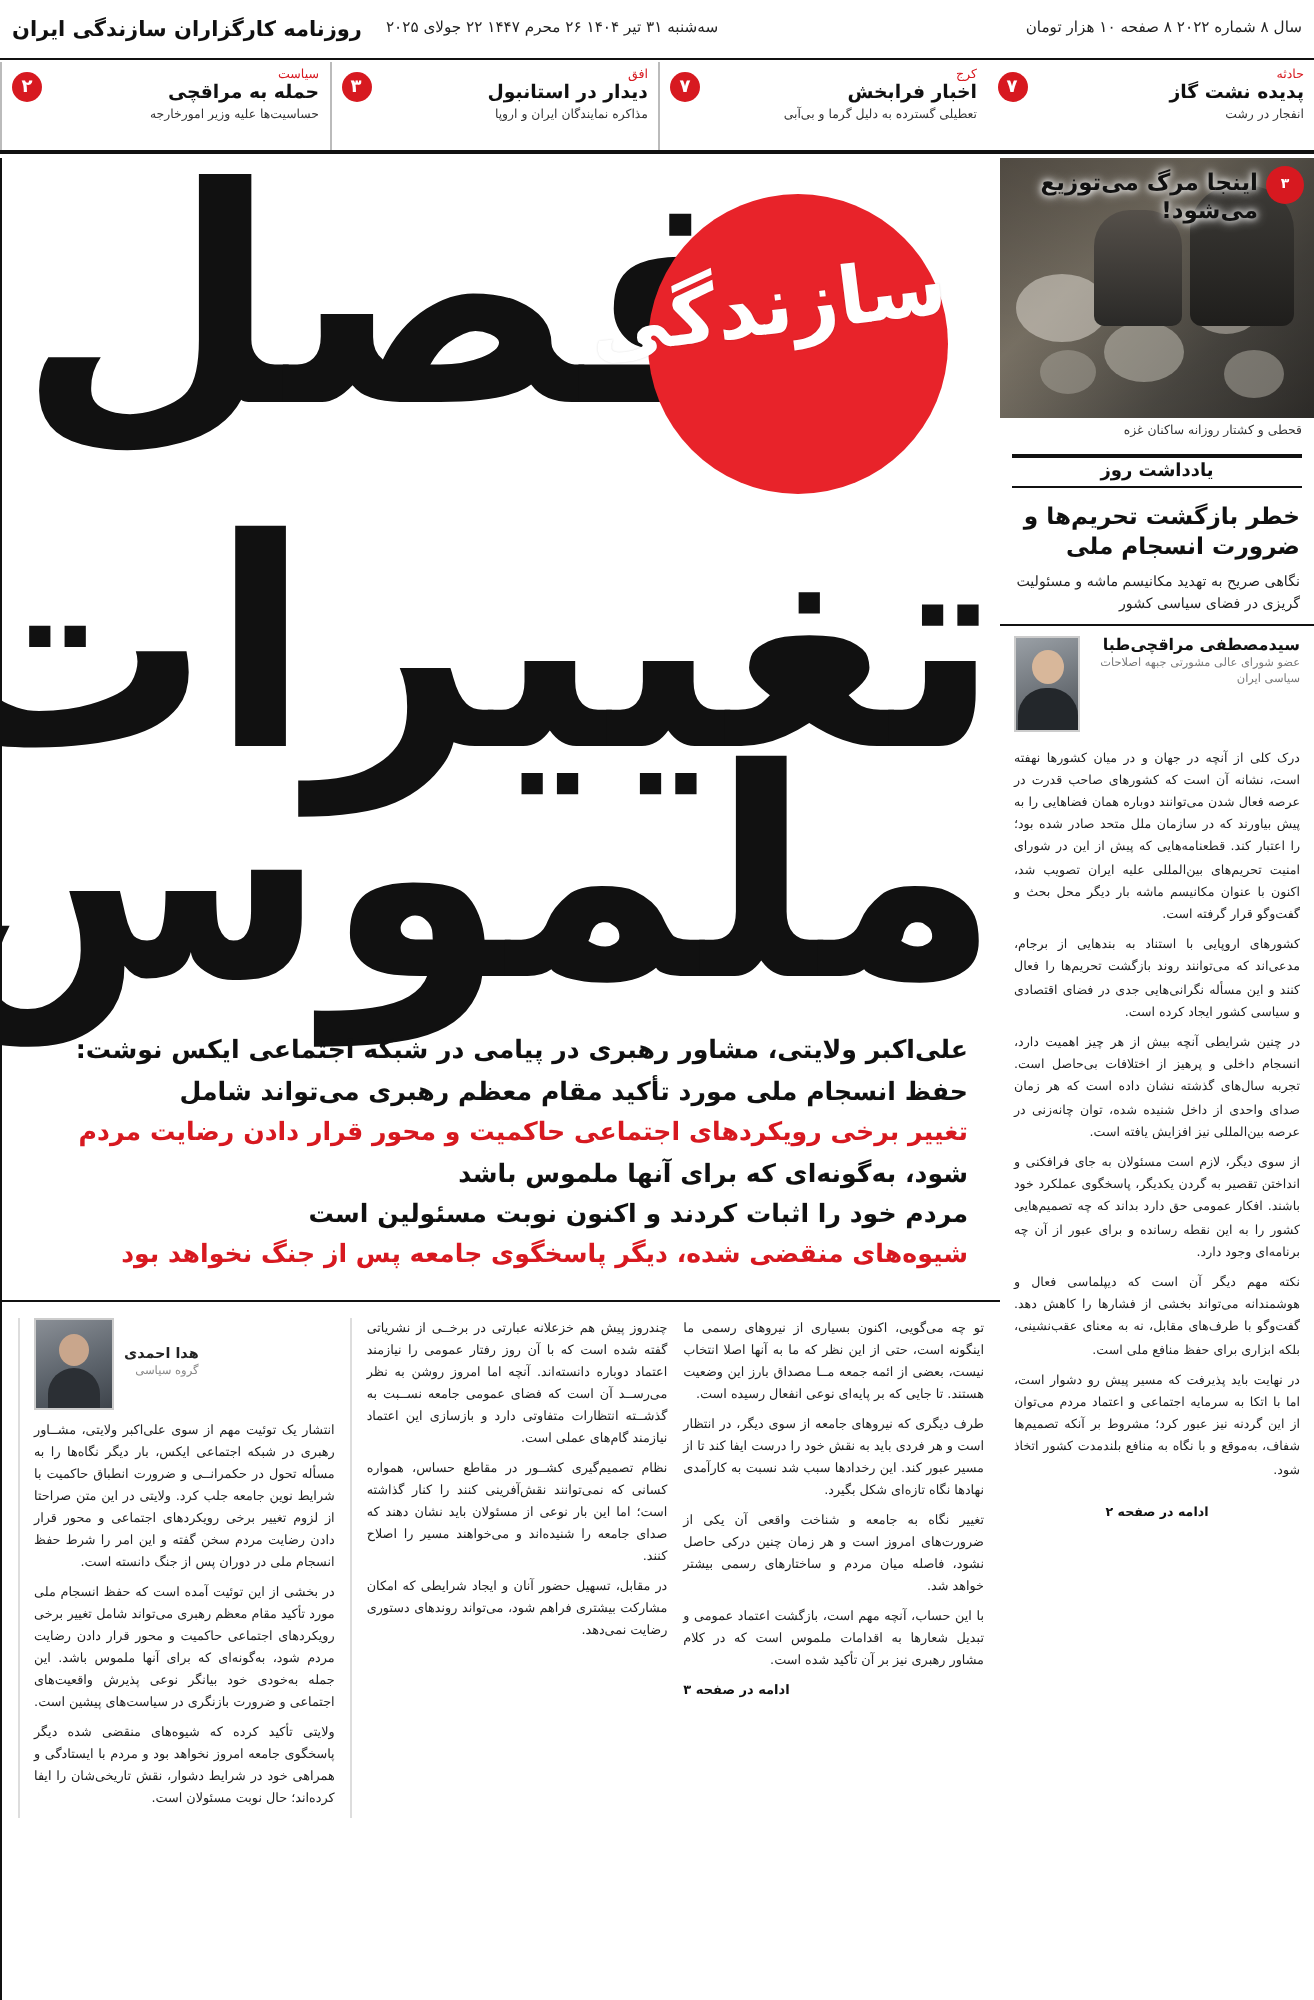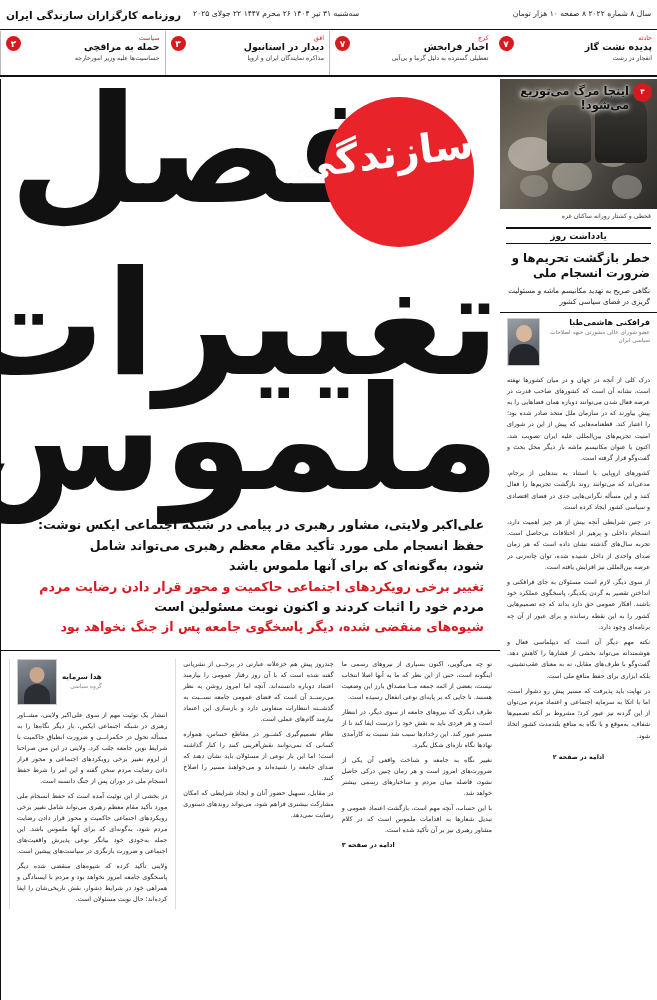--- a/index.html
+++ b/index.html
@@ -487,33 +487,33 @@
           <div class="logo-script">سازندگی</div>
         </div>
       </div>
 
       <div class="big-line-2">تغییرات</div>
       <div class="big-line-3">ملموس</div>
 
       <div class="lead-block">
         <div class="lead-line">علی‌اکبر ولایتی، مشاور رهبری در پیامی در شبکه اجتماعی ایکس نوشت:</div>
         <div class="lead-line">حفظ انسجام ملی مورد تأکید مقام معظم رهبری می‌تواند شامل</div>
+        <div class="lead-line red">تغییر برخی رویکردهای اجتماعی حاکمیت و محور قرار دادن رضایت مردم</div>
         <div class="lead-line">شود، به‌گونه‌ای که برای آنها ملموس باشد</div>
-        <div class="lead-line red">تغییر برخی رویکردهای اجتماعی حاکمیت و محور قرار دادن رضایت مردم</div>
         <div class="lead-line">مردم خود را اثبات کردند و اکنون نوبت مسئولین است</div>
         <div class="lead-line red">شیوه‌های منقضی شده، دیگر پاسخگوی جامعه پس از جنگ نخواهد بود</div>
       </div>
 
       <div class="main-cols">
 
         <div class="mcol">
           <div class="author-chip">
             <div class="author-photo"></div>
             <div>
-              <div class="author-name">هدا سرمایه</div>
+              <div class="author-name">هدا احمدی</div>
               <div class="author-role">گروه سیاسی</div>
             </div>
           </div>
           <p>انتشار یک توئیت مهم از سوی علی‌اکبر ولایتی، مشــاور رهبری در شبکه اجتماعی ایکس، بار دیگر نگاه‌ها را به مسأله تحول در حکمرانــی و ضرورت انطباق حاکمیت با شرایط نوین جامعه جلب کرد. ولایتی در این متن صراحتا از لزوم تغییر برخی رویکردهای اجتماعی و محور قرار دادن رضایت مردم سخن گفته و این امر را شرط حفظ انسجام ملی در دوران پس از جنگ دانسته است.</p>
           <p>در بخشی از این توئیت آمده است که حفظ انسجام ملی مورد تأکید مقام معظم رهبری می‌تواند شامل تغییر برخی رویکردهای اجتماعی حاکمیت و محور قرار دادن رضایت مردم شود، به‌گونه‌ای که برای آنها ملموس باشد. این جمله به‌خودی خود بیانگر نوعی پذیرش واقعیت‌های اجتماعی و ضرورت بازنگری در سیاست‌های پیشین است.</p>
           <p>ولایتی تأکید کرده که شیوه‌های منقضی شده دیگر پاسخگوی جامعه امروز نخواهد بود و مردم با ایستادگی و همراهی خود در شرایط دشوار، نقش تاریخی‌شان را ایفا کرده‌اند؛ حال نوبت مسئولان است.</p>
         </div>
 
         <div class="mcol">
           <p>چندروز پیش هم خزعلانه عبارتی در برخــی از نشریاتی گفته شده است که با آن روز رفتار عمومی را نیازمند اعتماد دوباره دانسته‌اند. آنچه اما امروز روشن به نظر می‌رســد آن است که فضای عمومی جامعه نســبت به گذشــته انتظارات متفاوتی دارد و بازسازی این اعتماد نیازمند گام‌های عملی است.</p>
@@ -550,21 +550,21 @@
       <div class="side-photo-caption">قحطی و کشتار روزانه ساکنان غزه</div>
 
       <div class="section-label">یادداشت روز</div>
 
       <div class="side-headline">خطر بازگشت تحریم‌ها و ضرورت انسجام ملی</div>
       <div class="side-sub">نگاهی صریح به تهدید مکانیسم ماشه و مسئولیت گریزی در فضای سیاسی کشور</div>
 
       <div class="side-author">
         <div class="side-author-photo"></div>
         <div class="side-author-meta">
-          <div class="side-author-name">فرافکنی هاشمی‌طبا</div>
+          <div class="side-author-name">سیدمصطفی مراقچی‌طبا</div>
           <div class="side-author-role">عضو شورای عالی مشورتی جبهه اصلاحات سیاسی ایران</div>
         </div>
       </div>
 
       <div class="side-body">
         <p>درک کلی از آنچه در جهان و در میان کشورها نهفته است، نشانه آن است که کشورهای صاحب قدرت در عرصه فعال شدن می‌توانند دوباره همان فضاهایی را به پیش بیاورند که در سازمان ملل متحد صادر شده بود؛ را اعتبار کند. قطعنامه‌هایی که پیش از این در شورای امنیت تحریم‌های بین‌المللی علیه ایران تصویب شد، اکنون با عنوان مکانیسم ماشه بار دیگر محل بحث و گفت‌وگو قرار گرفته است.</p>
         <p>کشورهای اروپایی با استناد به بندهایی از برجام، مدعی‌اند که می‌توانند روند بازگشت تحریم‌ها را فعال کنند و این مسأله نگرانی‌هایی جدی در فضای اقتصادی و سیاسی کشور ایجاد کرده است.</p>
         <p>در چنین شرایطی آنچه بیش از هر چیز اهمیت دارد، انسجام داخلی و پرهیز از اختلافات بی‌حاصل است. تجربه سال‌های گذشته نشان داده است که هر زمان صدای واحدی از داخل شنیده شده، توان چانه‌زنی در عرصه بین‌المللی نیز افزایش یافته است.</p>
         <p>از سوی دیگر، لازم است مسئولان به جای فرافکنی و انداختن تقصیر به گردن یکدیگر، پاسخگوی عملکرد خود باشند. افکار عمومی حق دارد بداند که چه تصمیم‌هایی کشور را به این نقطه رسانده و برای عبور از آن چه برنامه‌ای وجود دارد.</p>
         <p>نکته مهم دیگر آن است که دیپلماسی فعال و هوشمندانه می‌تواند بخشی از فشارها را کاهش دهد. گفت‌وگو با طرف‌های مقابل، نه به معنای عقب‌نشینی، بلکه ابزاری برای حفظ منافع ملی است.</p>

